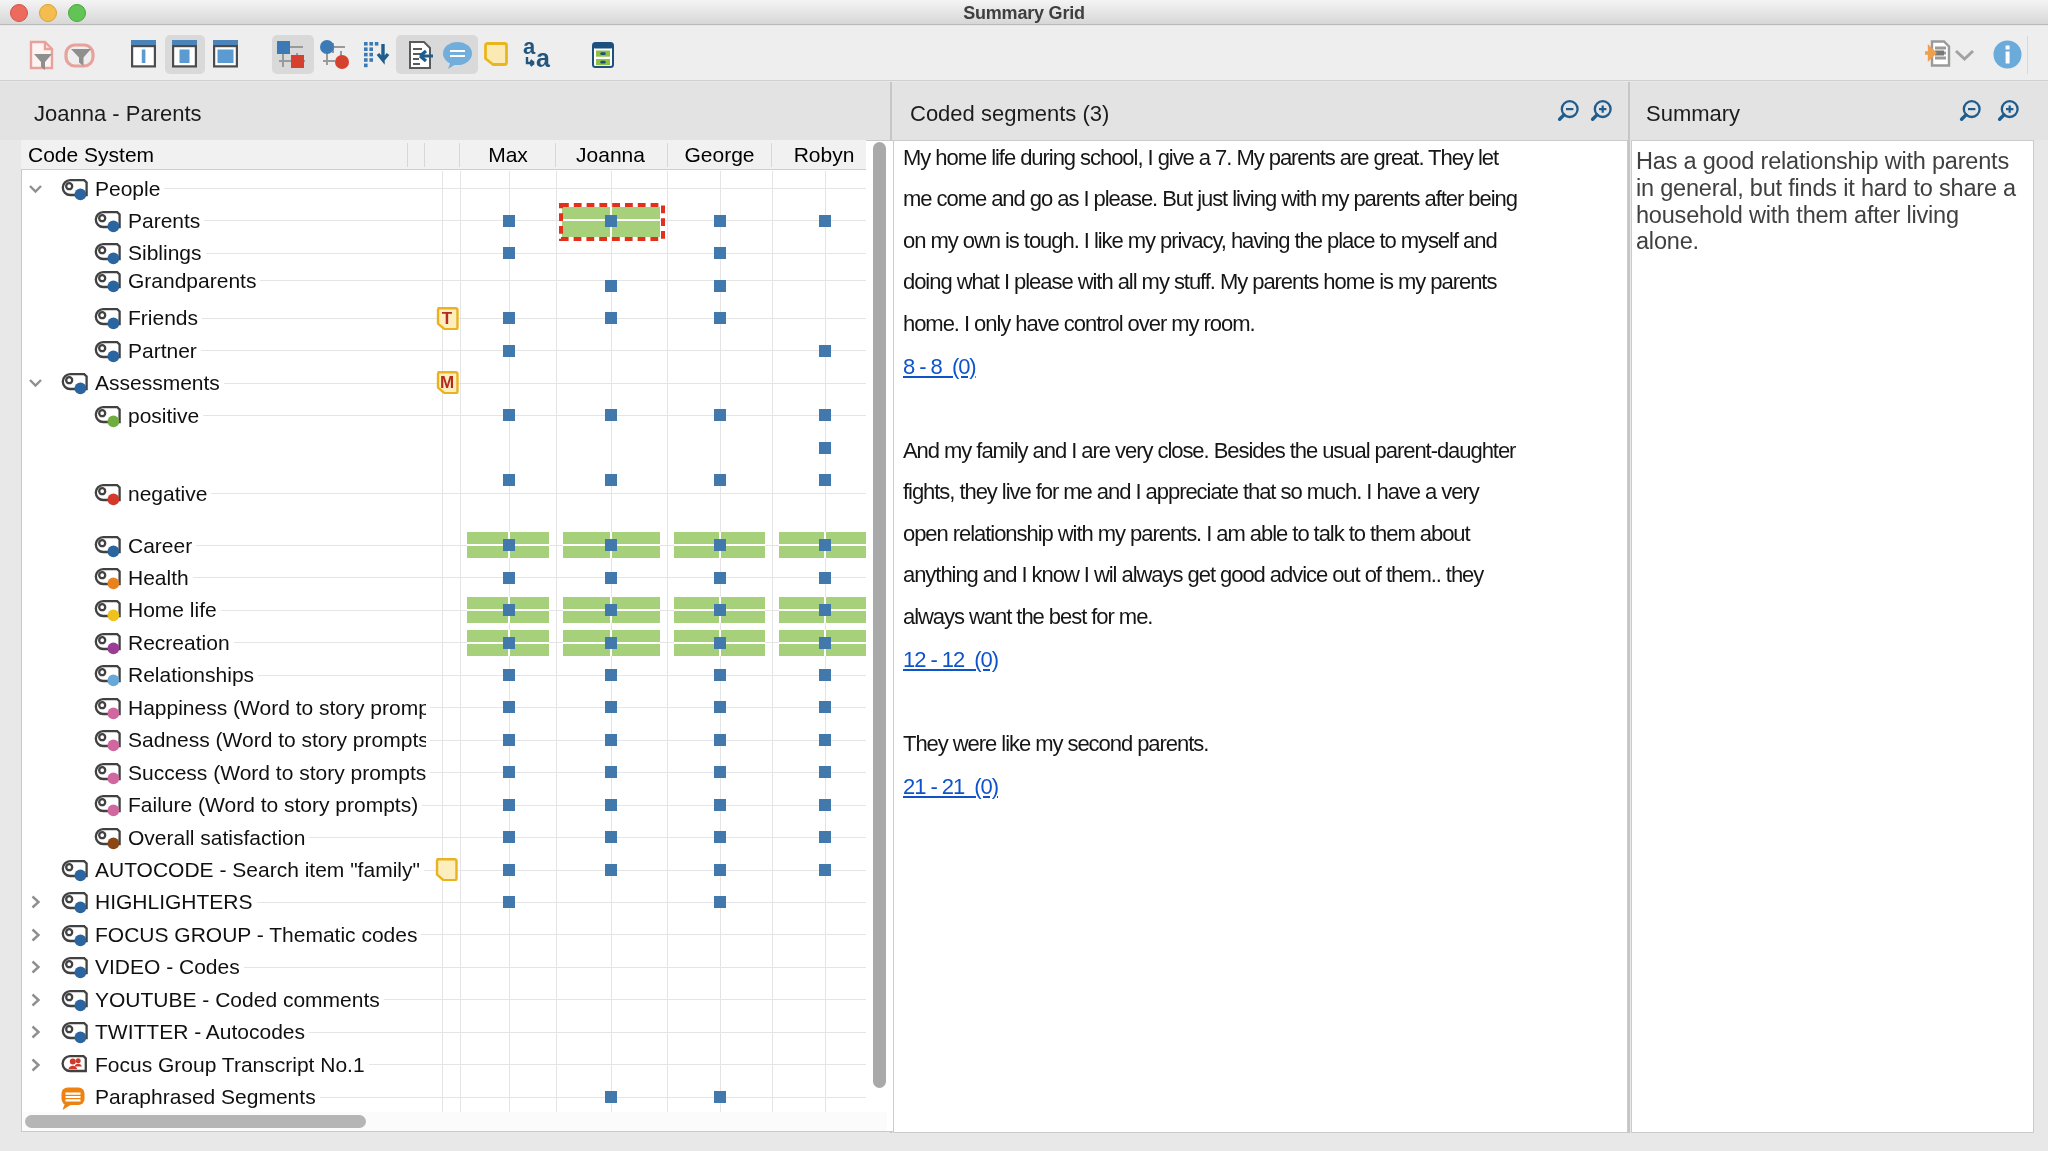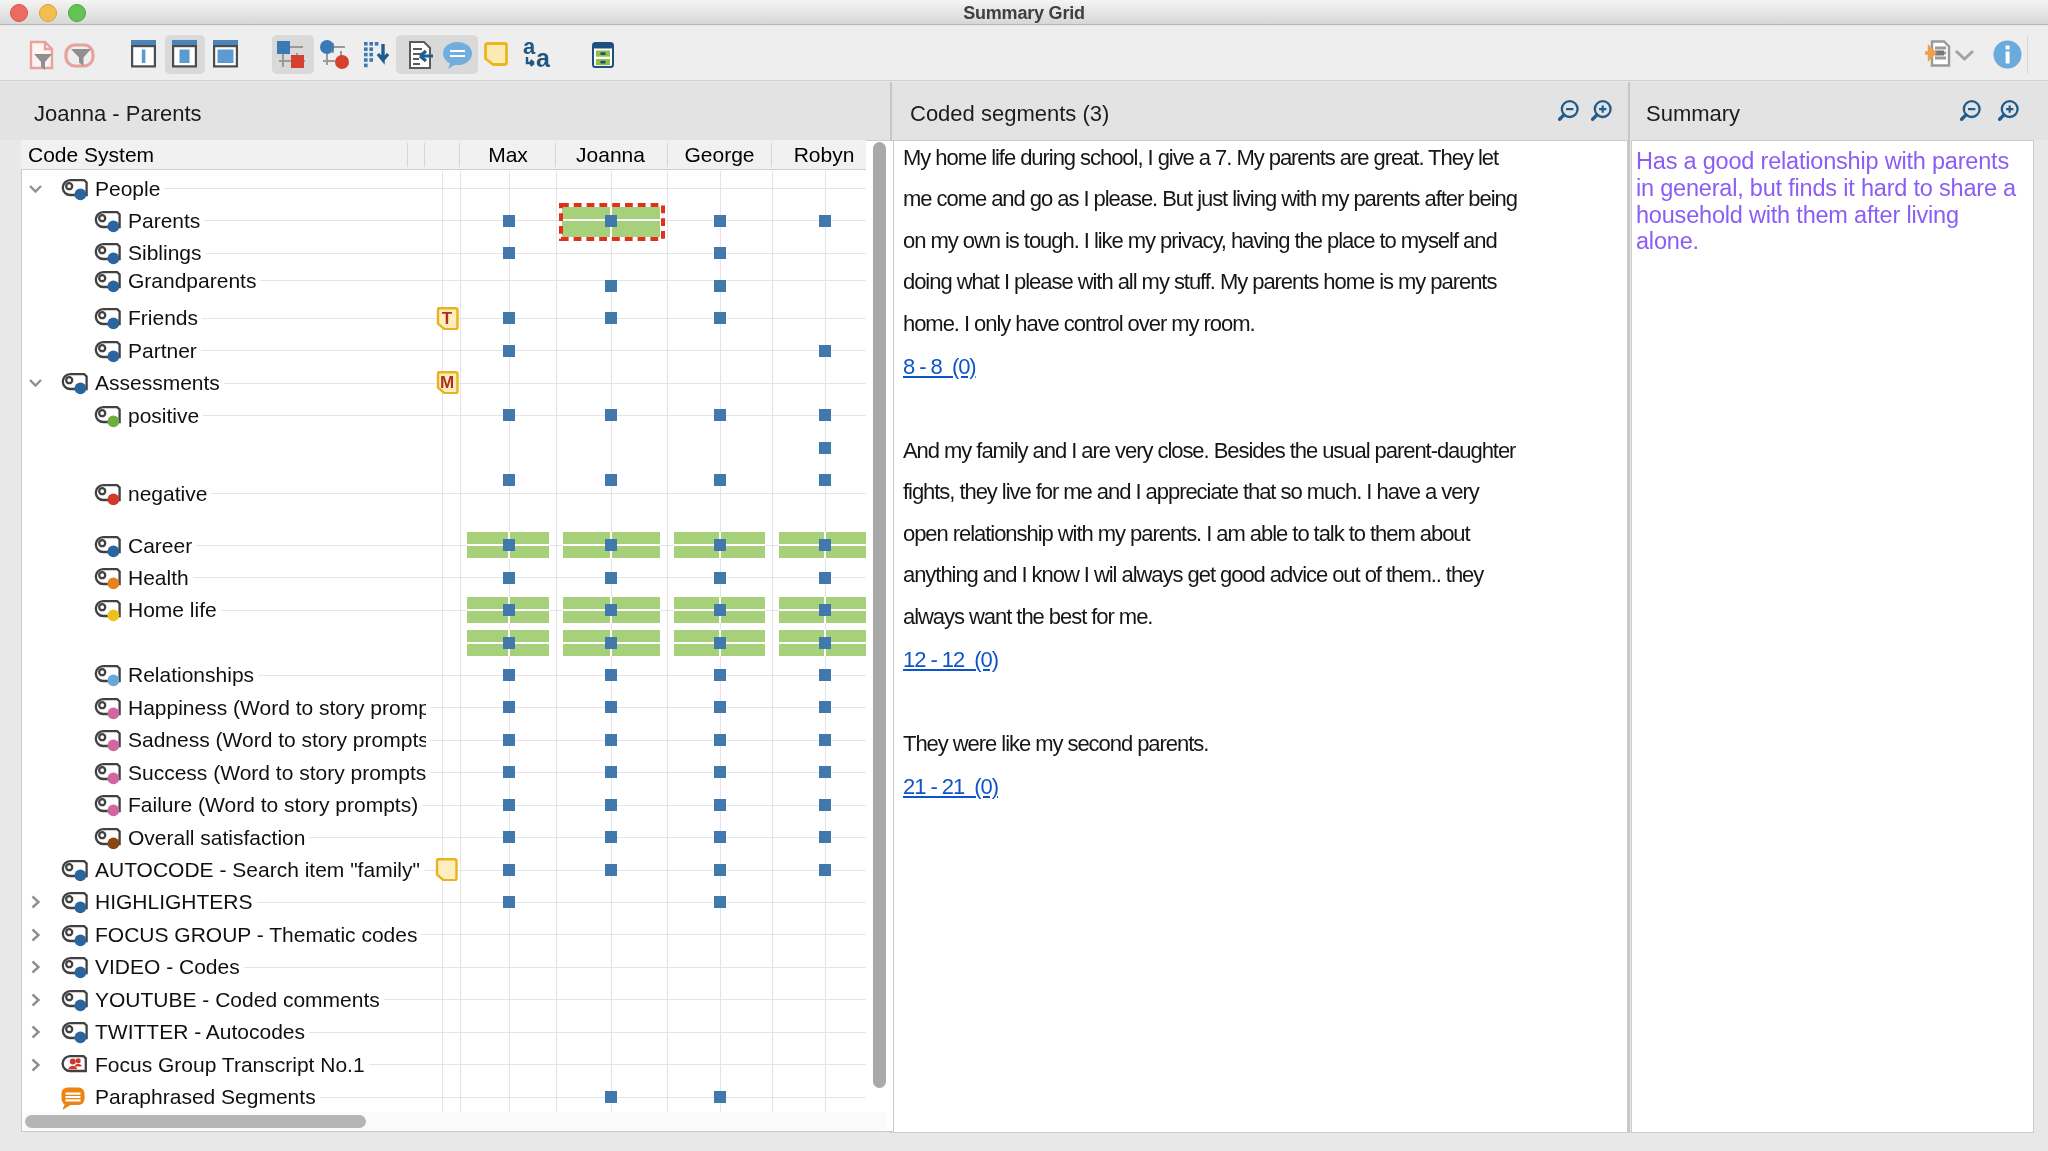--- a/index.html
+++ b/index.html
@@ -25,21 +25,21 @@
 .wline-v{position:absolute;width:2px;background:#fff}
 .sq{position:absolute;width:12px;height:12px;background:#4279ac}
 #vscroll{position:absolute;left:845px;top:1px;width:21px;height:990px;background:#fff}
 #vthumb{position:absolute;left:7px;top:1px;width:13px;height:946px;background:#a9a9a9;border-radius:7px}
 #hscroll{position:absolute;left:1px;bottom:1px;width:865px;height:19px;background:#fbfbfb}
 #hthumb{position:absolute;left:3px;top:3px;width:341px;height:13px;background:#b5b5b5;border-radius:6.5px}
 #midpanel{position:absolute;left:893px;top:140px;width:735px;height:993px;background:#fff;border:1px solid #cbcbcb}
 #rpanel{position:absolute;left:1631px;top:140px;width:403px;height:993px;background:#fff;border:1px solid #cbcbcb}
 #midtext{position:absolute;left:9px;top:-4px;width:720px;font-size:22px;letter-spacing:-1.05px;line-height:41.4px;color:#161616;white-space:nowrap}
 #midtext a{color:#0d53c9;text-decoration:underline}
-#rtext{position:absolute;left:4px;top:7px;width:400px;font-size:23.5px;letter-spacing:-0.2px;line-height:26.8px;color:#8b5cf6;white-space:nowrap}
+#rtext{position:absolute;left:4px;top:7px;width:400px;font-size:23.5px;letter-spacing:-0.2px;line-height:26.8px;color:#404040;white-space:nowrap}
 </style></head><body>
 <div id="titlebar"></div>
 <div class="tl" style="left:10px;background:#ed6a5e;border:1px solid #d35549"></div>
 <div class="tl" style="left:39px;background:#f4bd4f;border:1px solid #de9f34"></div>
 <div class="tl" style="left:68px;background:#61c454;border:1px solid #4aa73c"></div>
 <div id="wtitle">Summary Grid</div>
 <div id="toolbar">
 <div class="tbsel" style="left:165px;width:40px"></div>
 <div class="tbsel" style="left:272px;width:42px"></div>
 <div class="tbsel" style="left:396px;width:82px"></div>
@@ -286,20 +286,29 @@
       <span class="lbl" style="margin-left:107px;max-width:298px">Health</span>
       <div class="fill"></div>
     </div>
 <div class="row" style="top:453.9px">
       <svg class="cicon" style="left:73px" width="27" height="22" viewBox="0 0 27 22">
         <path d="M9.2 1.2 H23.2 L25.6 3.4 V16 H9.2 A7.4 7.4 0 0 1 9.2 1.2 Z" fill="#fff" stroke="#414141" stroke-width="2.3"></path>
         <circle cx="8.2" cy="7.2" r="3.0" fill="none" stroke="#414141" stroke-width="2.3"></circle>
         <circle cx="19.4" cy="15.3" r="5.9" fill="#eec21b"></circle>
       </svg>
       <span class="lbl" style="margin-left:107px;max-width:298px">Home life</span>
+      <div class="fill"></div>
+    </div>
+<div class="row" style="top:486.3px">
+      <svg class="cicon" style="left:73px" width="27" height="22" viewBox="0 0 27 22">
+        <path d="M9.2 1.2 H23.2 L25.6 3.4 V16 H9.2 A7.4 7.4 0 0 1 9.2 1.2 Z" fill="#fff" stroke="#414141" stroke-width="2.3"></path>
+        <circle cx="8.2" cy="7.2" r="3.0" fill="none" stroke="#414141" stroke-width="2.3"></circle>
+        <circle cx="19.4" cy="15.3" r="5.9" fill="#9b3d96"></circle>
+      </svg>
+      <span class="lbl" style="margin-left:107px;max-width:298px">Recreation</span>
       <div class="fill"></div>
     </div>
 <div class="row" style="top:518.8px">
       <svg class="cicon" style="left:73px" width="27" height="22" viewBox="0 0 27 22">
         <path d="M9.2 1.2 H23.2 L25.6 3.4 V16 H9.2 A7.4 7.4 0 0 1 9.2 1.2 Z" fill="#fff" stroke="#414141" stroke-width="2.3"></path>
         <circle cx="8.2" cy="7.2" r="3.0" fill="none" stroke="#414141" stroke-width="2.3"></circle>
         <circle cx="19.4" cy="15.3" r="5.9" fill="#68a8d8"></circle>
       </svg>
       <span class="lbl" style="margin-left:107px;max-width:298px">Relationships</span>
       <div class="fill"></div>

